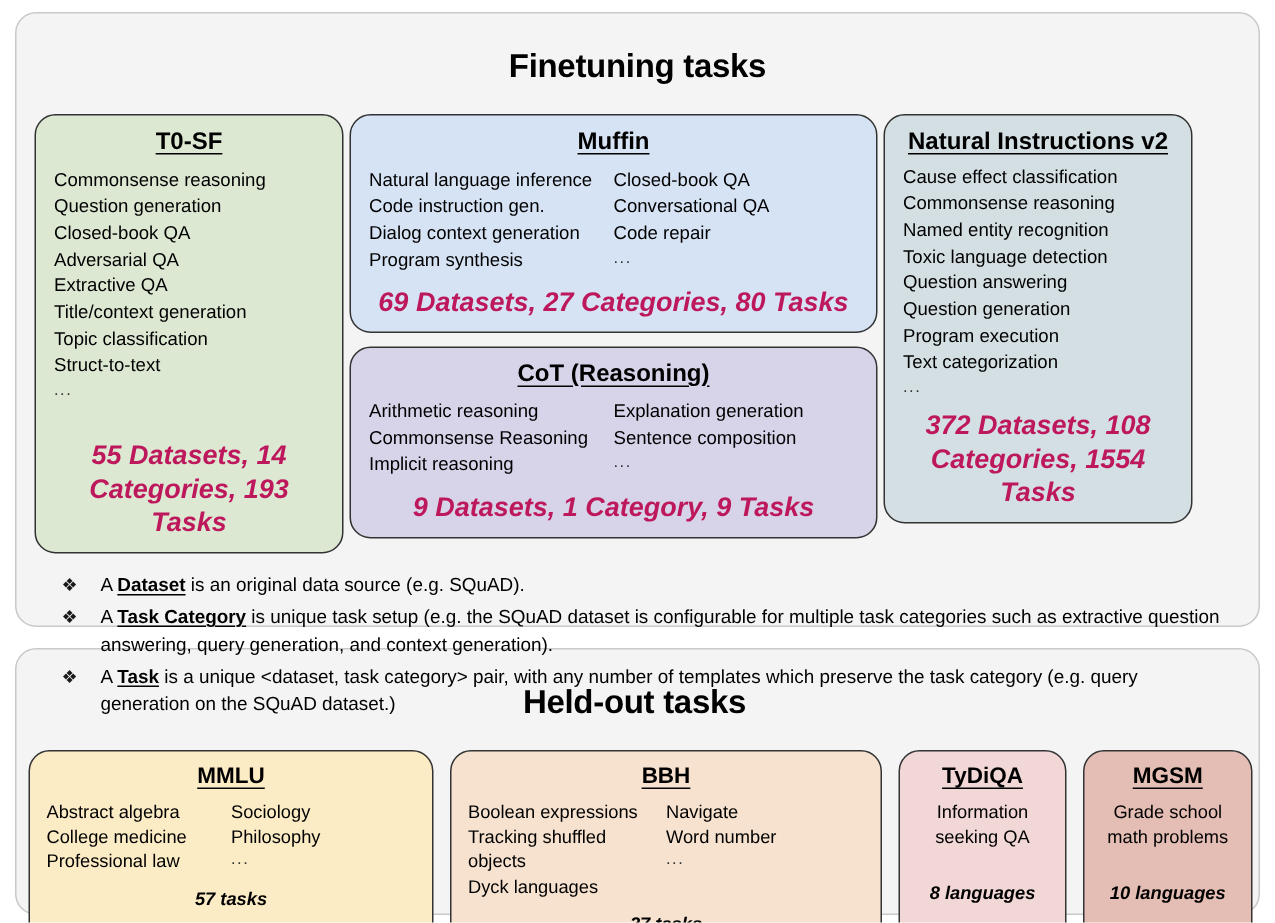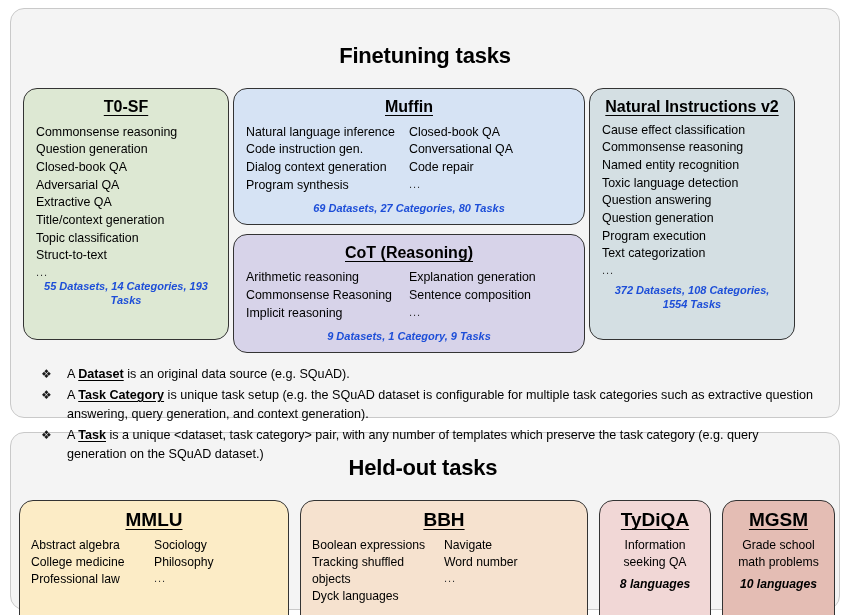--- a/index.html
+++ b/index.html
@@ -33,21 +33,21 @@
     text-align: center;
     font-size: 22px;
     font-weight: bold;
     letter-spacing: -0.2px;
     padding-top: 7px;
     padding-bottom: 5px;
   }
 
   #finetuning-panel {
     height: 410px;
-    padding: 12px 12px 10px 12px;
+    padding: 0 12px 10px 12px;
   }
   #heldout-panel {
     height: 178px;
     margin-top: 14px;
     padding: 0 12px 10px 8px;
   }
 
   
   .ft-row {
     display: flex;
@@ -85,35 +85,35 @@
   }
   .items.two-col {
     display: flex;
   }
   .items.two-col .col { flex: 1 1 50%; }
   .items .dots { letter-spacing: 1px; font-size: 11px; color: #333; }
 
   .stat {
     margin-top: 8px;
     text-align: center;
-    font-size: 11px;
+    font-size: 18px;
     font-weight: bold;
     font-style: italic;
-    color: #1d4ed8;
+    color: #be185d;
     line-height: 1.25;
   }
   .stat.black { color: #000000; }
 
   
   #card-t0sf   { flex: 0 0 206px; background: #dde8d3; min-height: 252px; }
   #card-muffin { background: #d6e3f4; }
   #card-cot    { background: #d7d3e9; }
   #card-niv2   { flex: 0 0 206px; background: #d4dfe3; min-height: 252px; }
 
-  #card-t0sf .stat { margin-top: 0; }
+  #card-t0sf .stat { margin-top: 24px; }
   #card-niv2 .stat { margin-top: 6px; }
 
   
   .defs {
     margin-top: 12px;
     padding: 0 8px 0 18px;
     font-size: 12.6px;
     line-height: 1.5;
   }
   .def-row {
@@ -139,29 +139,29 @@
     display: flex;
     gap: 11px;
     align-items: stretch;
   }
   #card-mmlu   { flex: 0 0 270px; background: #fcecc6; }
   #card-bbh    { flex: 0 0 288px; background: #f6e2cf; }
   #card-tydiqa { flex: 0 0 112px; background: #f1d7d6; }
   #card-mgsm   { flex: 0 0 113px; background: #e4bdb4; }
 
   .ho-row .card { padding: 8px 11px 7px 11px; }
-  .ho-row .card-title { font-size: 19px; margin-bottom: 6px; }
+  .ho-row .card-title { font-size: 15px; margin-bottom: 6px; }
   .ho-row .items { font-size: 12.2px; line-height: 1.38; }
   .narrow-body {
     text-align: center;
     font-size: 12.2px;
     line-height: 1.38;
   }
   .ho-row .stat { margin-top: 9px; font-size: 12.2px; }
-  #card-tydiqa .stat, #card-mgsm .stat { margin-top: 6px; }
+  #card-tydiqa .stat, #card-mgsm .stat { margin-top: 22px; }
 </style>
 </head>
 <body>
 
 <div class="page">
 
   <section class="panel" id="finetuning-panel">
 
     <h1 class="panel-title">Finetuning tasks</h1>
 
@@ -275,20 +275,21 @@
             <div>Abstract algebra</div>
             <div>College medicine</div>
             <div>Professional law</div>
           </div>
           <div class="col">
             <div>Sociology</div>
             <div>Philosophy</div>
             <div class="dots">...</div>
           </div>
         </div>
+        <div class="stat black">57 tasks</div>
       </div>
 
       <div class="card" id="card-bbh">
         <div class="card-title">BBH</div>
         <div class="items two-col">
           <div class="col">
             <div>Boolean expressions</div>
             <div>Tracking shuffled objects</div>
             <div>Dyck languages</div>
           </div>

